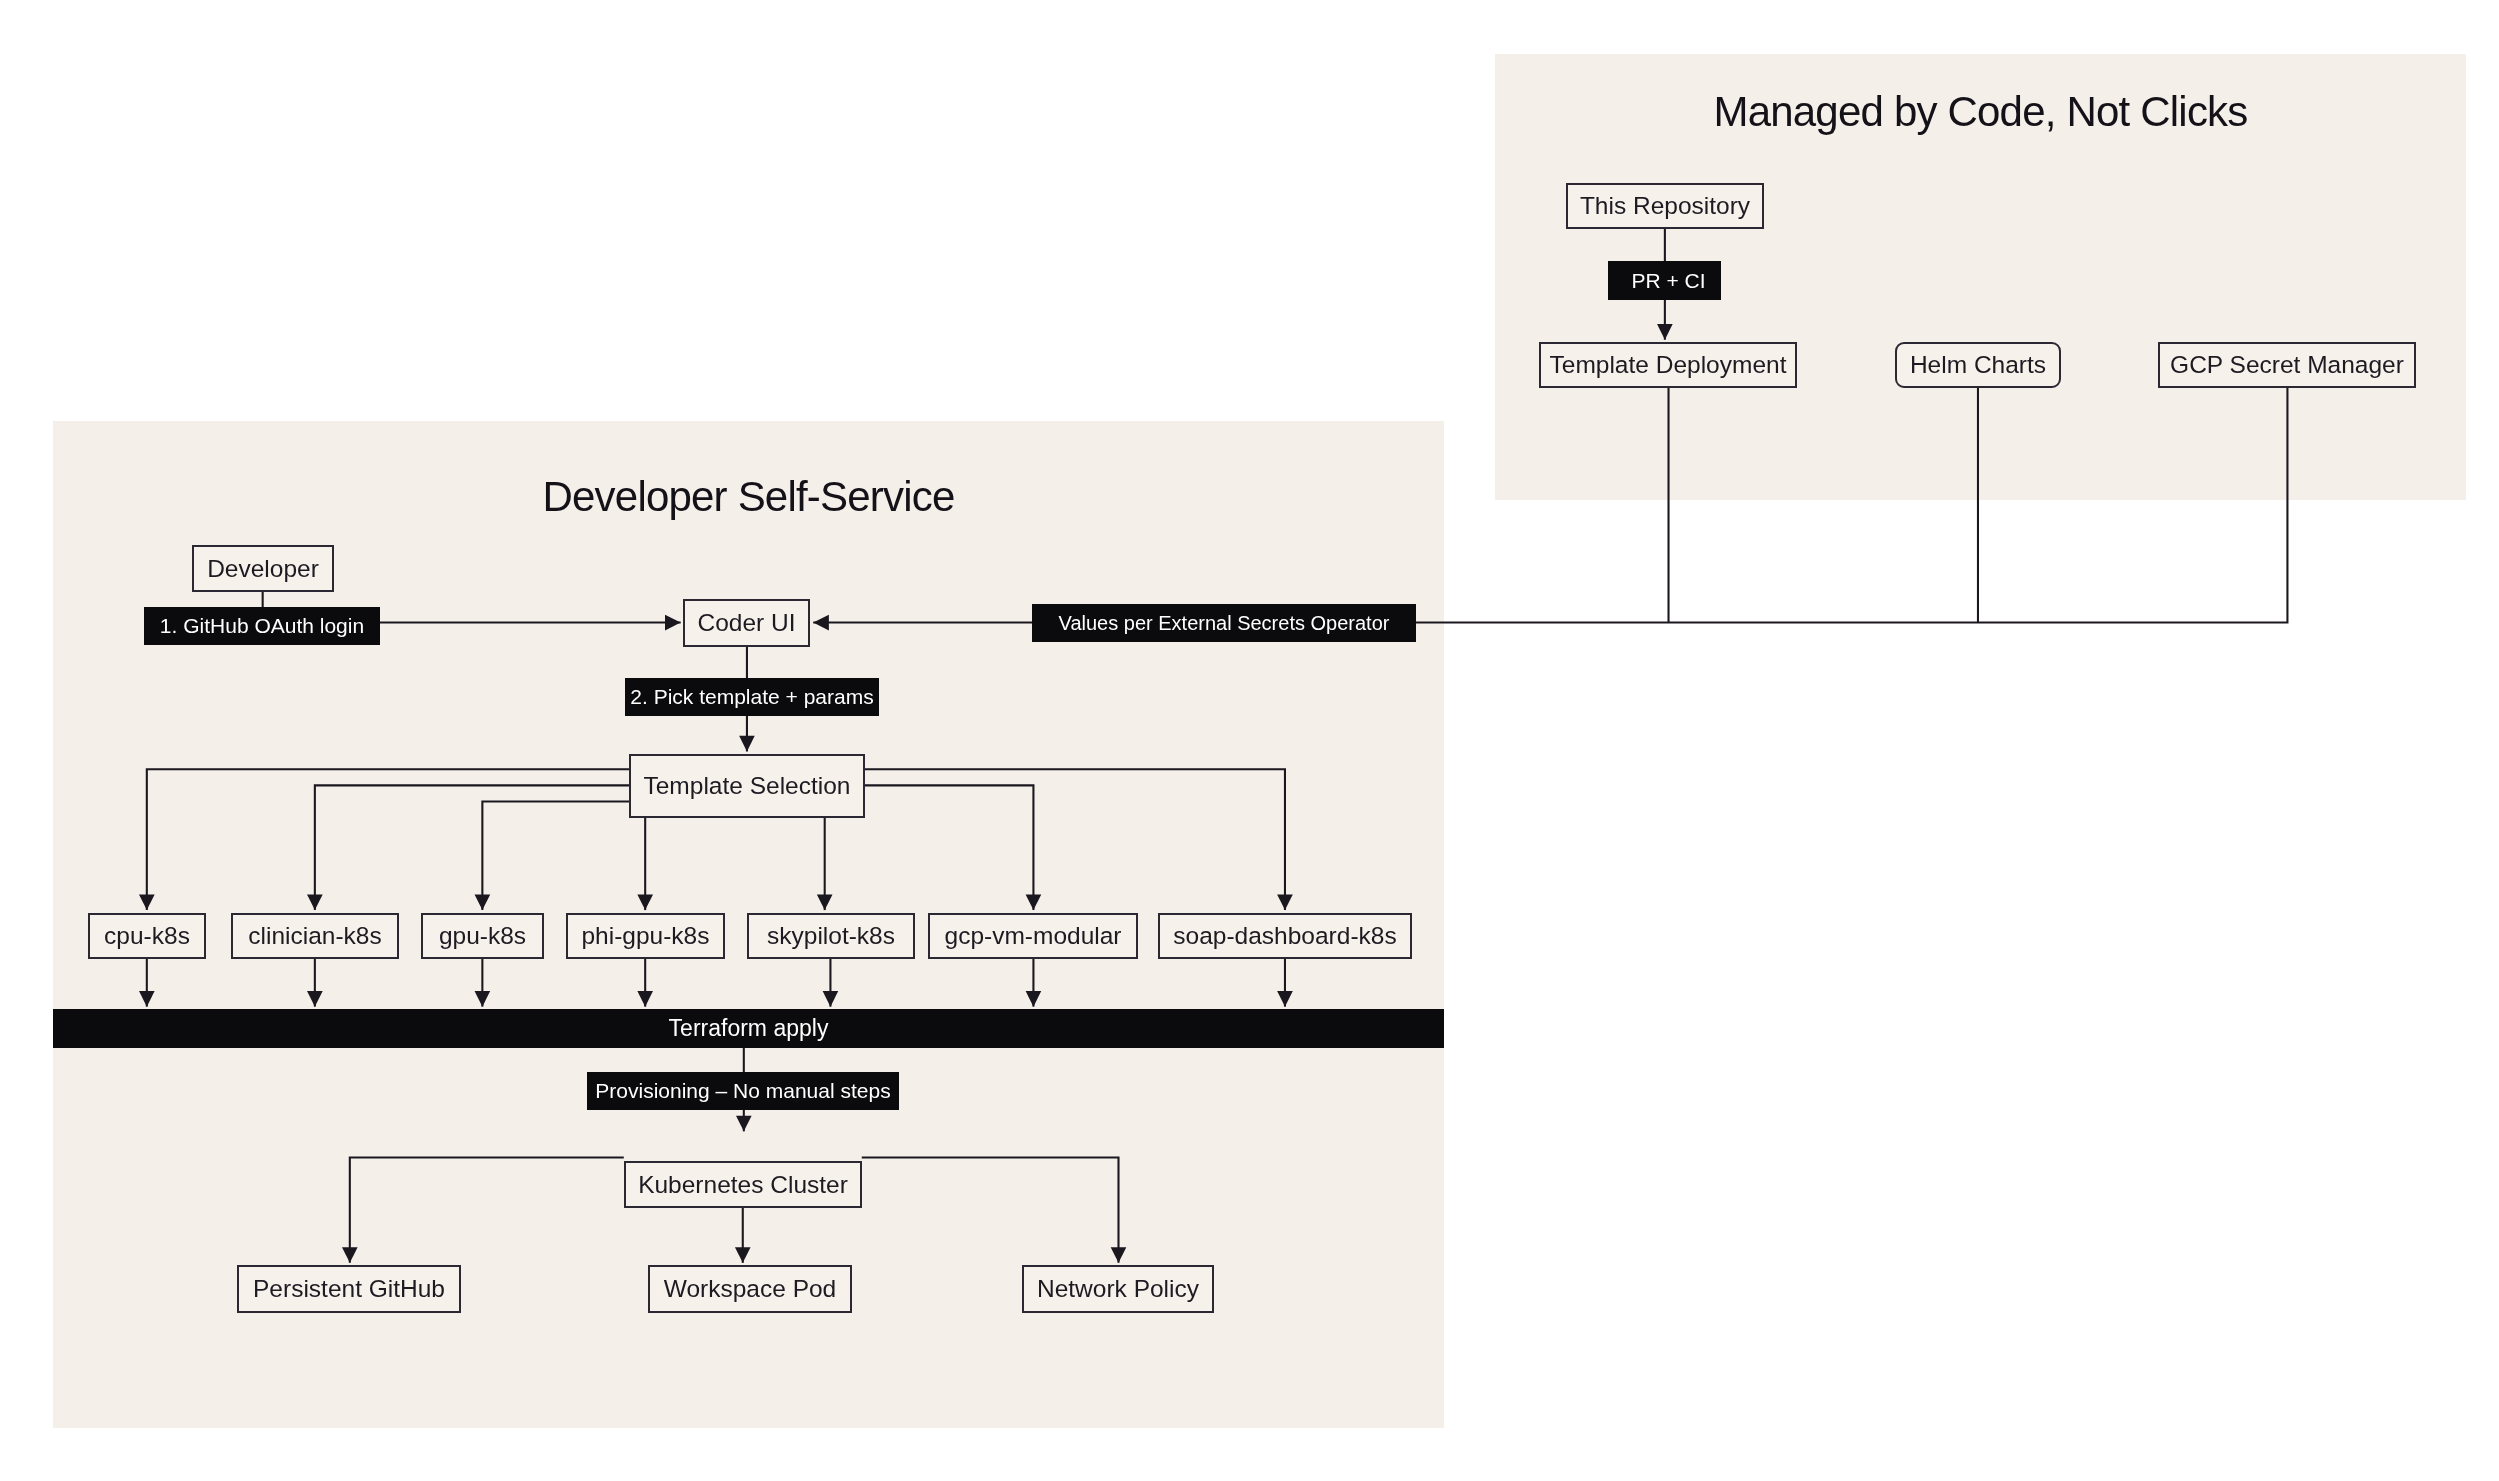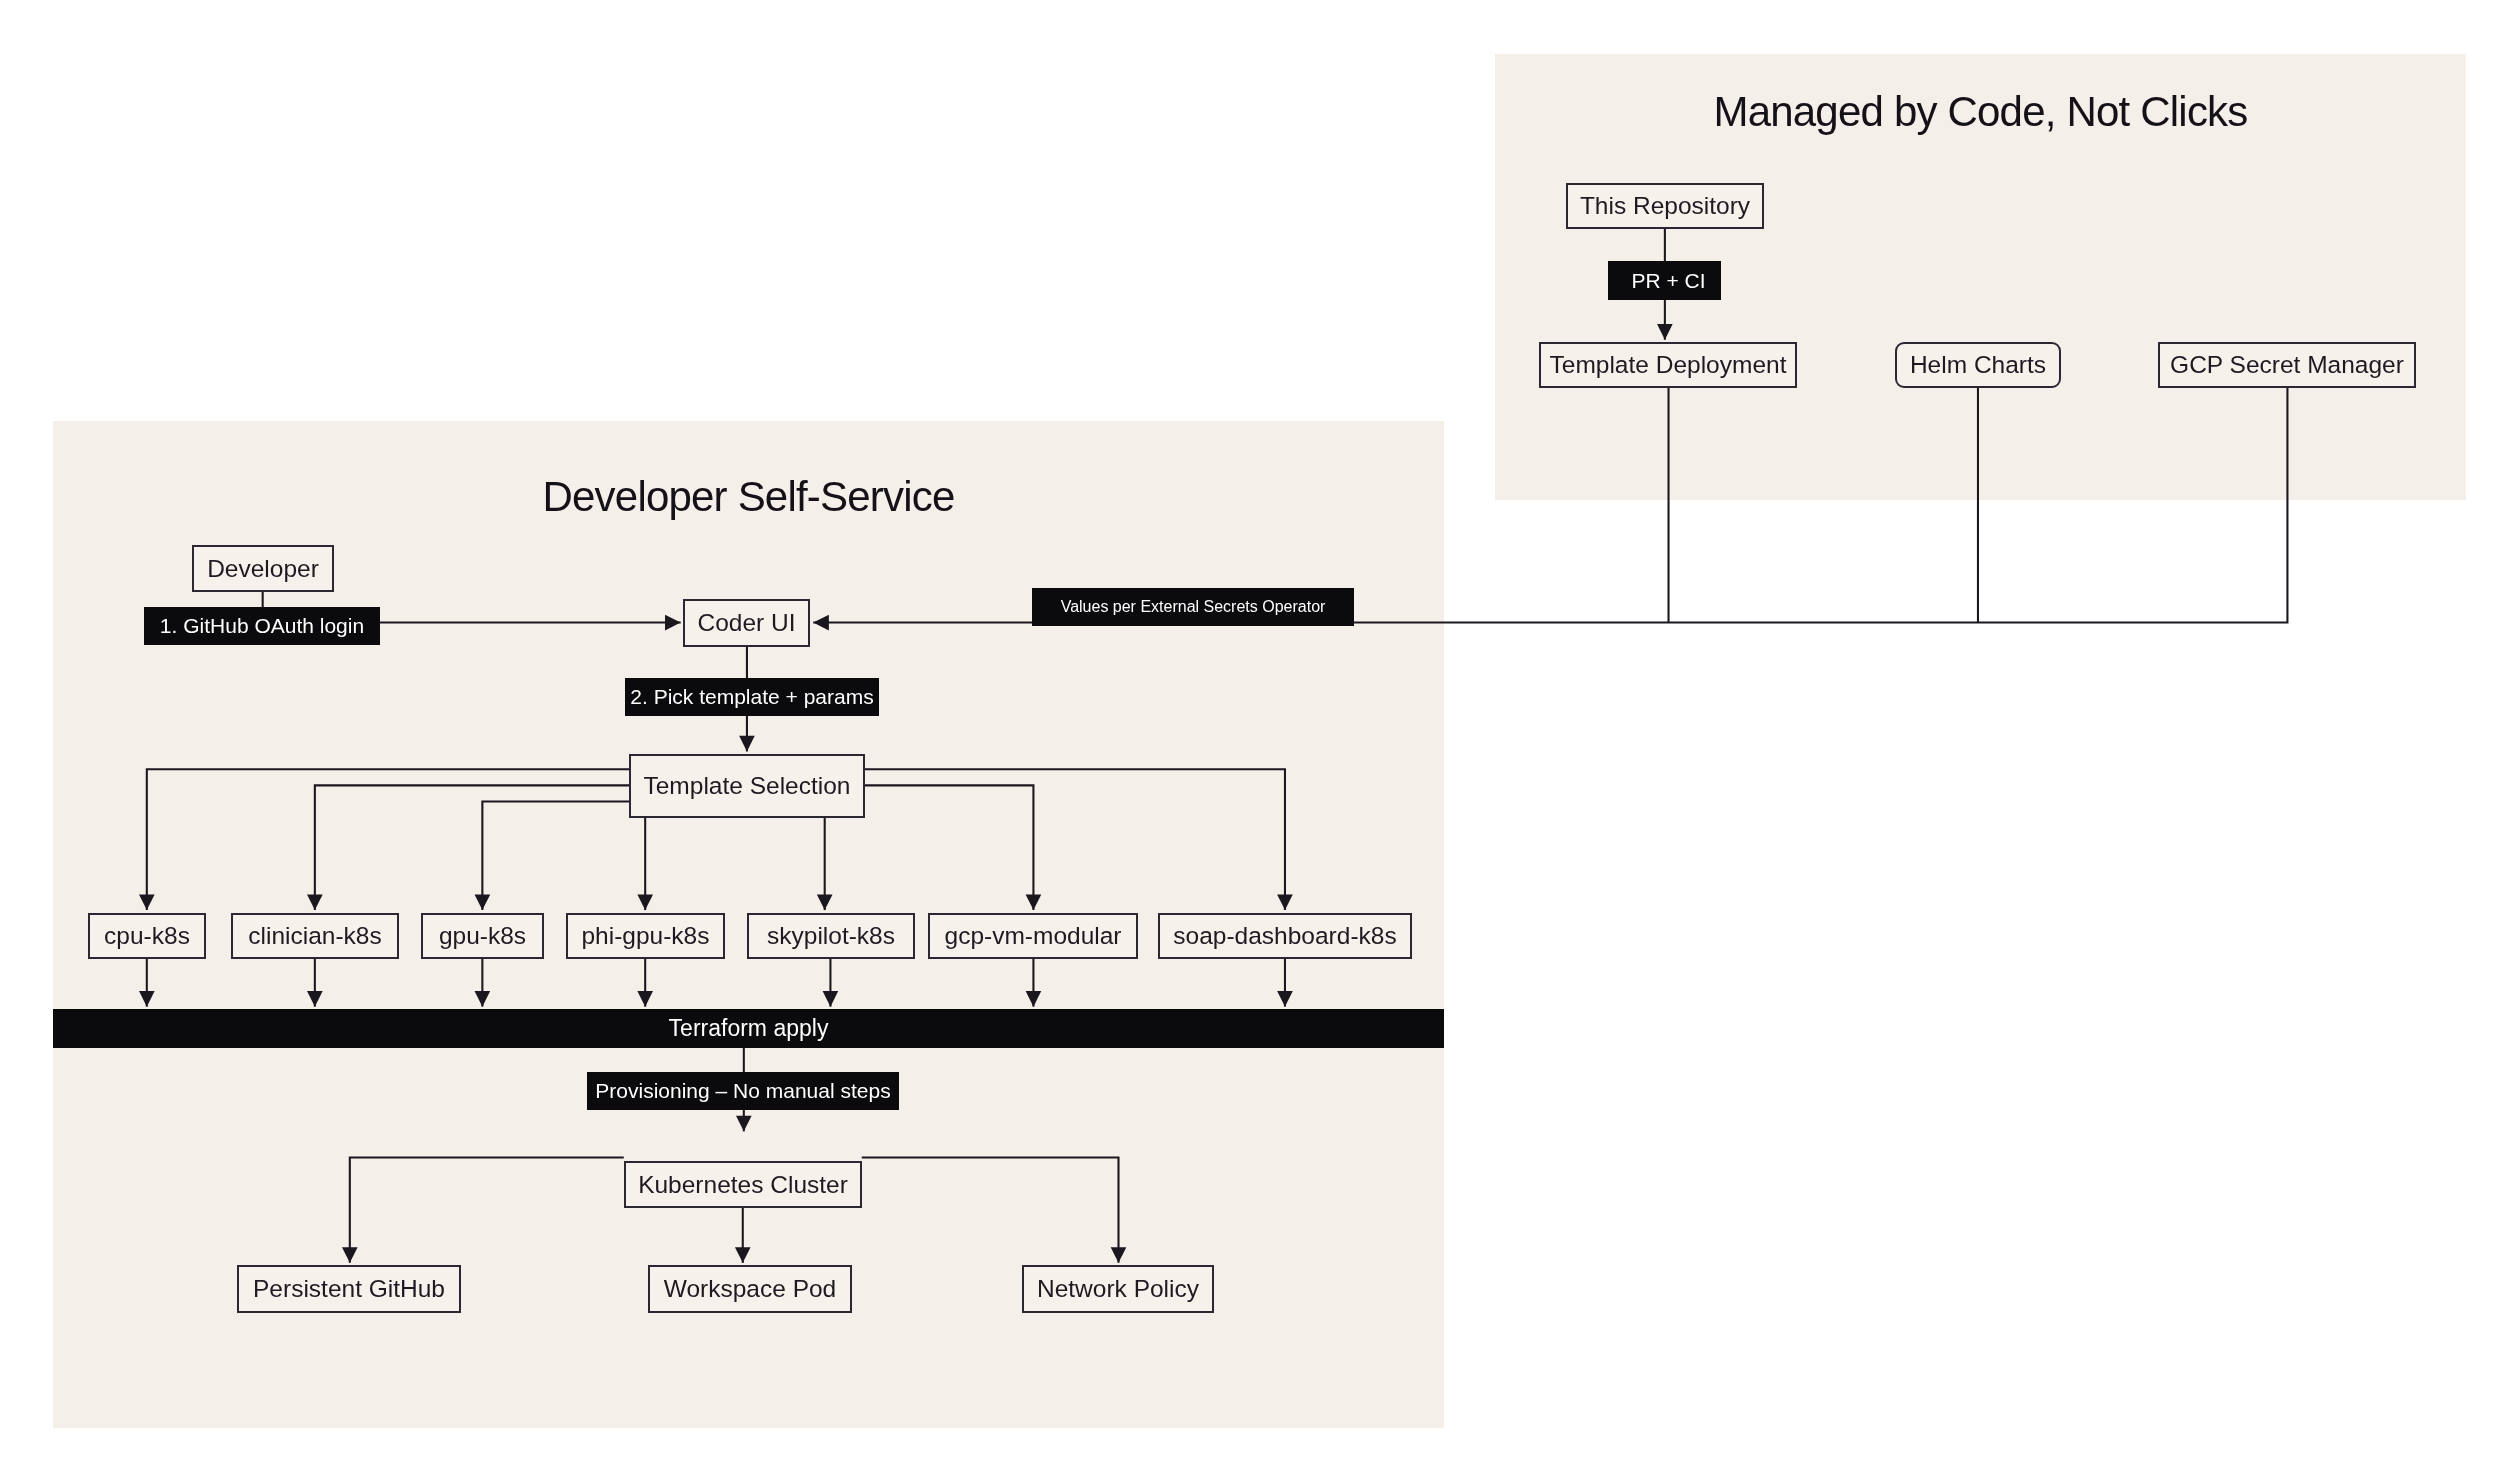--- a/index.html
+++ b/index.html
@@ -121,21 +121,21 @@
 
 <div class="node" style="left:1566px; top:183px; width:198px; height:46px;">This Repository</div>
 <div class="elabel" style="left:1608px; top:261px; width:113px; height:39px;padding-left:8px;">PR + CI</div>
 <div class="node" style="left:1539px; top:342px; width:258px; height:46px;">Template Deployment</div>
 <div class="node" style="left:1895px; top:342px; width:166px; height:46px;border-radius:9px;">Helm Charts</div>
 <div class="node" style="left:2158px; top:342px; width:258px; height:46px;">GCP Secret Manager</div>
 
 <div class="node" style="left:192px; top:545px; width:142px; height:47px;">Developer</div>
 <div class="elabel" style="left:144px; top:607px; width:236px; height:38px;">1. GitHub OAuth login</div>
 <div class="node" style="left:683px; top:599px; width:127px; height:48px;">Coder UI</div>
-<div class="elabel" style="left:1032px; top:588px; width:322px; height:38px; font-size:16px;">Values per External Secrets Operator</div>
+<div class="elabel" style="left:1032px; top:604px; width:384px; height:38px; font-size:20px;">Values per External Secrets Operator</div>
 <div class="elabel" style="left:625px; top:678px; width:254px; height:38px;">2. Pick template + params</div>
 <div class="node" style="left:629px; top:754px; width:236px; height:64px;">Template Selection</div>
 
 <div class="node" style="left:88px; top:913px; width:118px; height:46px;">cpu-k8s</div>
 <div class="node" style="left:231px; top:913px; width:168px; height:46px;">clinician-k8s</div>
 <div class="node" style="left:421px; top:913px; width:123px; height:46px;">gpu-k8s</div>
 <div class="node" style="left:566px; top:913px; width:159px; height:46px;">phi-gpu-k8s</div>
 <div class="node" style="left:747px; top:913px; width:168px; height:46px;">skypilot-k8s</div>
 <div class="node" style="left:928px; top:913px; width:210px; height:46px;">gcp-vm-modular</div>
 <div class="node" style="left:1158px; top:913px; width:254px; height:46px;">soap-dashboard-k8s</div>

